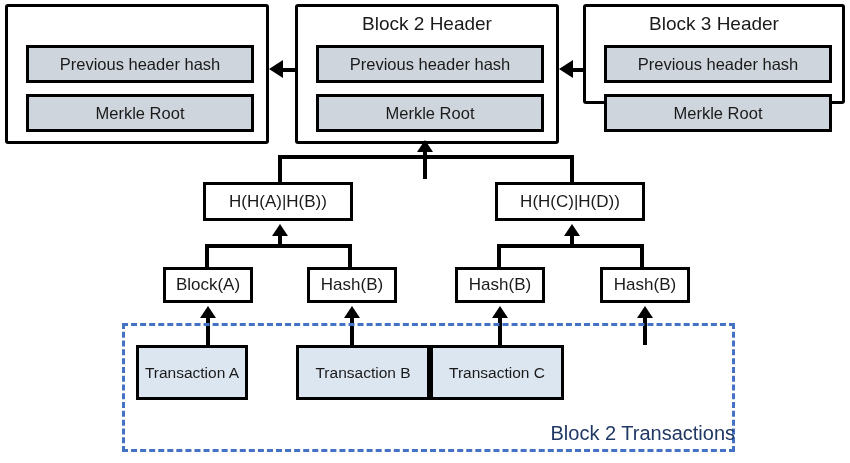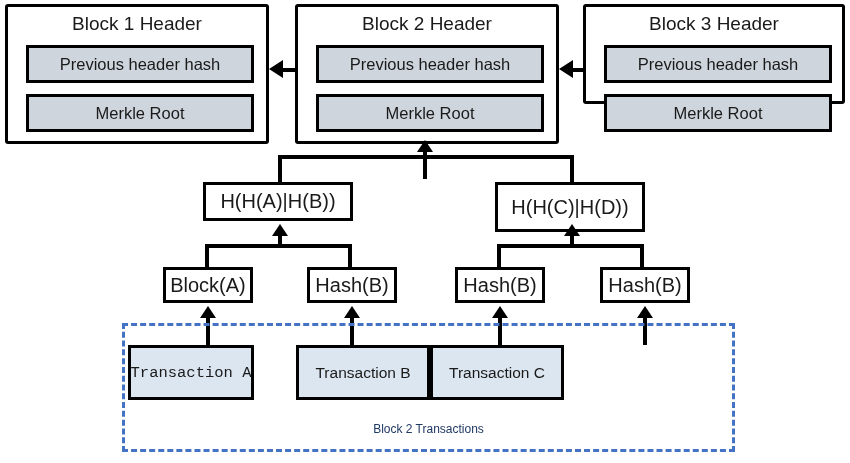--- a/index.html
+++ b/index.html
@@ -48,21 +48,21 @@
     white-space: nowrap;
   }
 
   
   .node-box {
     border: 3px solid #000000;
     background: #ffffff;
     display: flex;
     align-items: center;
     justify-content: center;
-    font-size: 20px;
+    font-size: 17px;
     color: #1a1a1a;
     white-space: nowrap;
   }
   .tx-box {
     border: 3px solid #000000;
     background: #dce6f1;
     display: flex;
     align-items: center;
     justify-content: center;
     font-size: 15.5px;
@@ -88,33 +88,32 @@
     border-right: 14px solid #000000;
   }
 
   
   .dashed-group {
     border: 3px dashed #4472c4;
     background: transparent;
   }
   .group-label {
     position: absolute;
-    text-align: center;
-    font-size: 12px;
+    text-align: right;
+    font-size: 20px;
     color: #1f3864;
     white-space: nowrap;
   }
 </style>
 </head>
 <body>
 
 <div id="canvas">
 
   <div class="abs block-header" style="left:5px; top:4px; width:264px; height:140px;">
-    <div class="block-title">Block 1 Header</div>
     <div class="abs header-field" style="left:18px; top:38px; width:228px; height:38px;">Previous header hash</div>
     <div class="abs header-field" style="left:18px; top:87px; width:228px; height:38px;">Merkle Root</div>
   </div>
 
   <div class="abs block-header" style="left:295px; top:4px; width:264px; height:140px;padding-left:32px;">
     <div class="block-title">Block 2 Header</div>
     <div class="abs header-field" style="left:18px; top:38px; width:228px; height:38px;">Previous header hash</div>
     <div class="abs header-field" style="left:18px; top:87px; width:228px; height:38px;">Merkle Root</div>
   </div>
 
@@ -132,21 +131,21 @@
 
   <div class="abs line-v" style="left:423px; top:152px; height:27px;"></div>
   <div class="abs arrow-up" style="left:417px; top:140px;"></div>
 
   <div class="abs line-h" style="left:278px; top:155px; width:296px;"></div>
   <div class="abs line-v" style="left:278px; top:155px; height:28px;"></div>
   <div class="abs line-v" style="left:570px; top:155px; height:28px;"></div>
 
   <div class="abs node-box" style="left:203px; top:182px; width:150px; height:39px;">H(H(A)|H(B))</div>
 
-  <div class="abs node-box" style="left:495px; top:182px; width:150px; height:50px;">H(H(C)|H(D))</div>
+  <div class="abs node-box" style="left:495px; top:182px; width:150px; height:39px;">H(H(C)|H(D))</div>
 
   <div class="abs arrow-up" style="left:272px; top:224px;"></div>
   <div class="abs line-v" style="left:278px; top:234px; height:12px;"></div>
   <div class="abs line-h" style="left:205px; top:244px; width:147px;"></div>
   <div class="abs line-v" style="left:205px; top:244px; height:25px;"></div>
   <div class="abs line-v" style="left:348px; top:244px; height:25px;"></div>
 
   <div class="abs arrow-up" style="left:564px; top:224px;"></div>
   <div class="abs line-v" style="left:570px; top:234px; height:12px;"></div>
   <div class="abs line-h" style="left:497px; top:244px; width:147px;"></div>
@@ -165,19 +164,19 @@
   <div class="abs line-v" style="left:350px; top:316px; height:29px;"></div>
 
   <div class="abs arrow-up" style="left:492px; top:306px;"></div>
   <div class="abs line-v" style="left:498px; top:316px; height:29px;"></div>
 
   <div class="abs arrow-up" style="left:637px; top:306px;"></div>
   <div class="abs line-v" style="left:643px; top:316px; height:29px;"></div>
 
   <div class="abs dashed-group" style="left:122px; top:323px; width:613px; height:129px;"></div>
 
-  <div class="abs tx-box" style="left:128px; top:345px; width:126px; height:55px;font-family:Liberation Mono, monospace;">Transaction A</div>
+  <div class="abs tx-box" style="left:136px; top:345px; width:112px; height:55px;">Transaction A</div>
   <div class="abs tx-box" style="left:296px; top:345px; width:134px; height:55px;">Transaction B</div>
   <div class="abs tx-box" style="left:430px; top:345px; width:134px; height:55px;">Transaction C</div>
 
   <div class="group-label" style="left:122px; top:422px; width:613px;">Block 2 Transactions</div>
 
 </div>
 
 </body></html>

